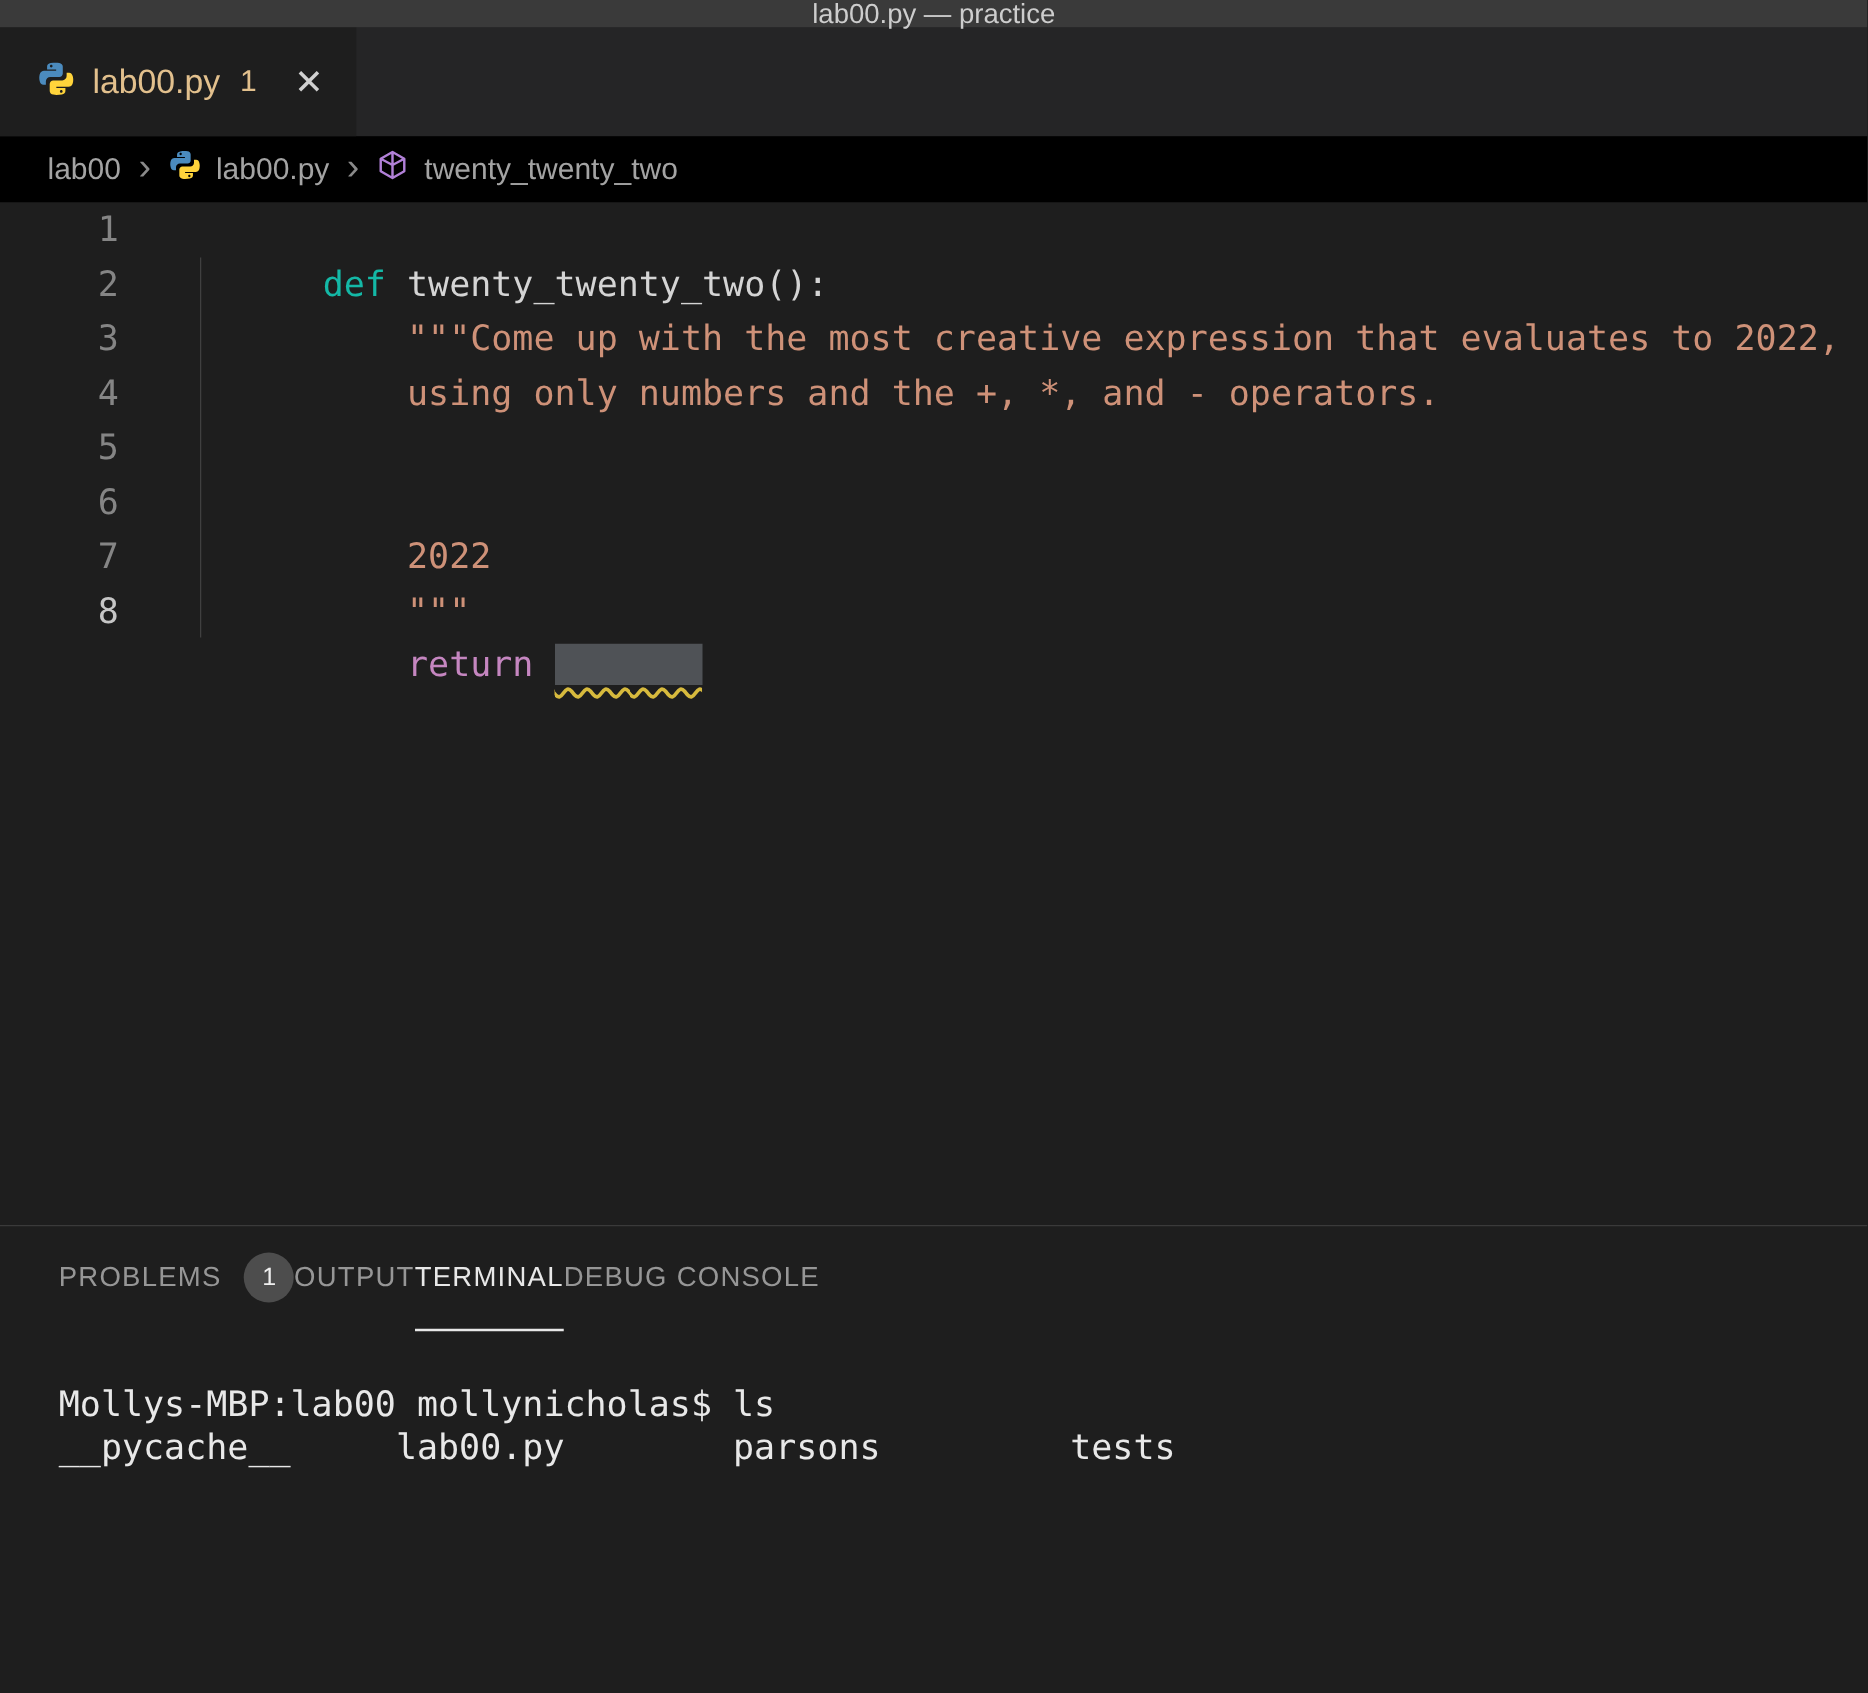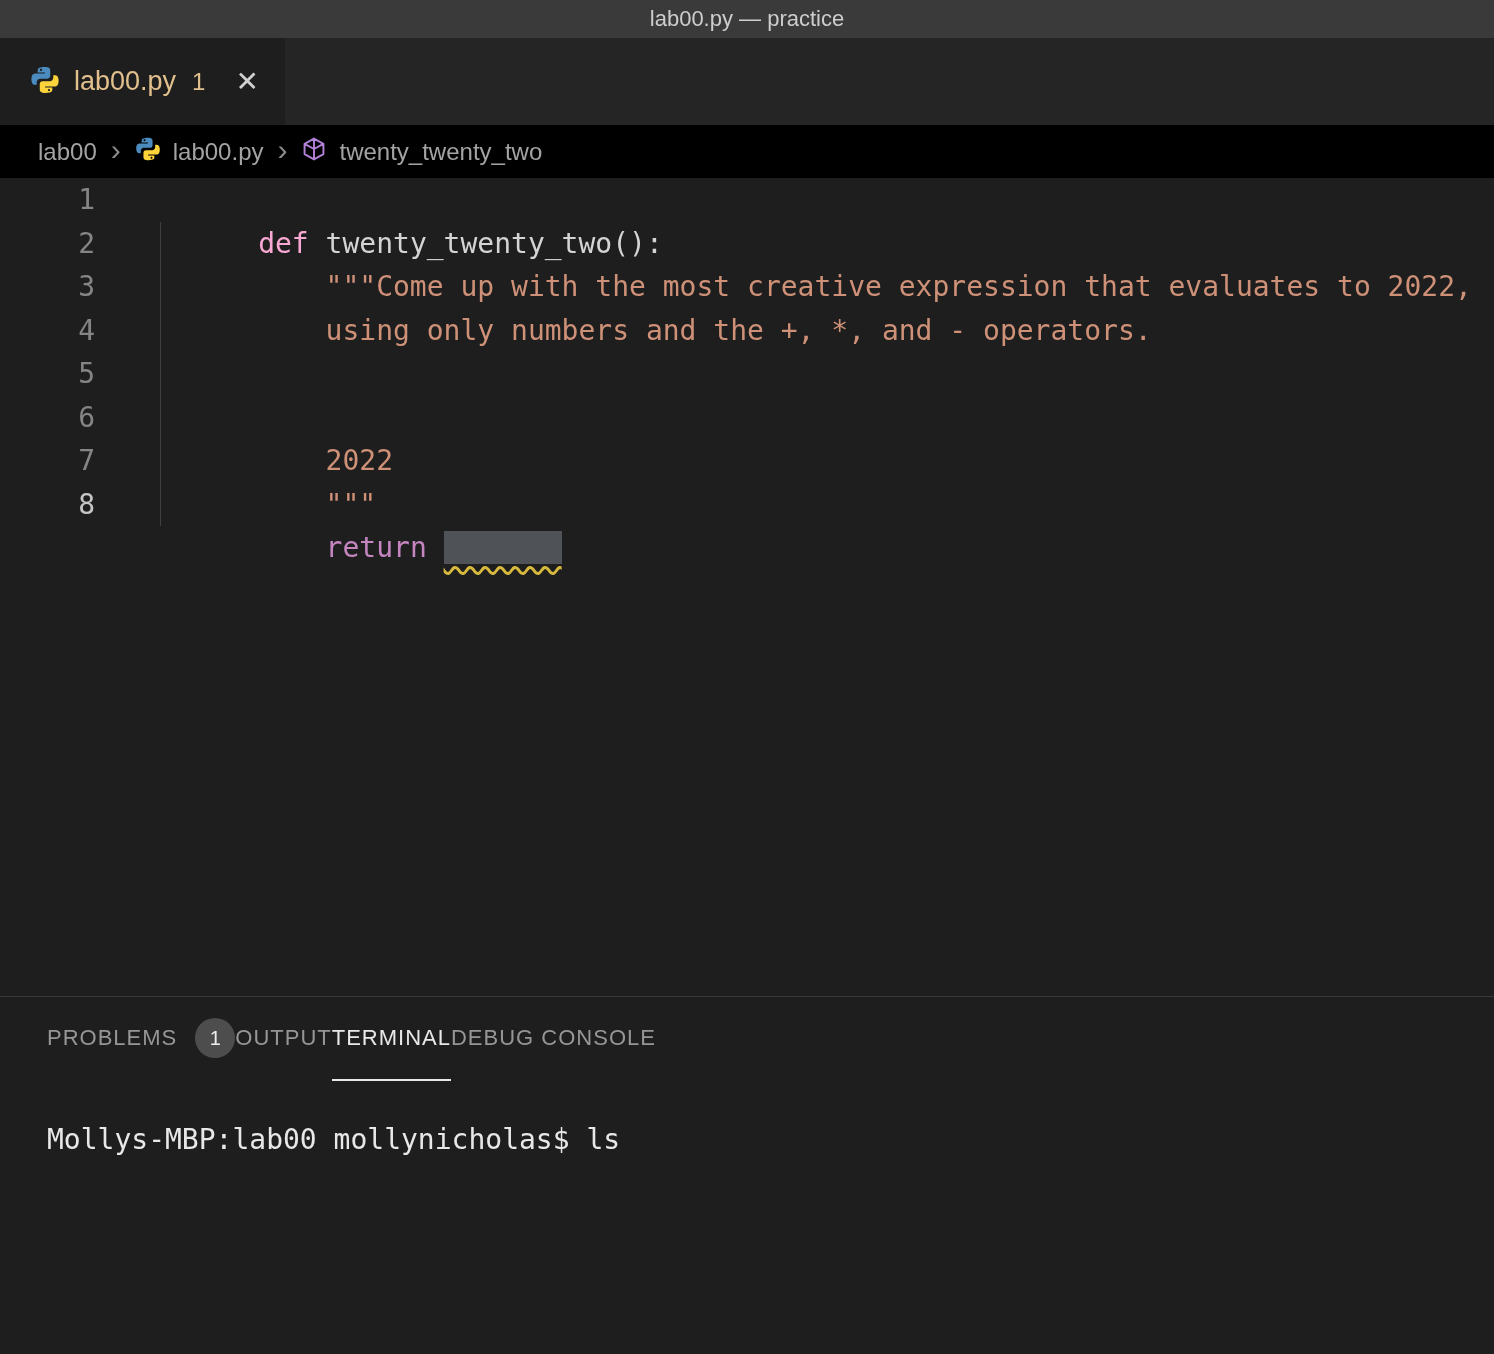--- a/index.html
+++ b/index.html
@@ -5,21 +5,21 @@
   * { margin: 0; padding: 0; box-sizing: border-box; }
   html, body { width: 1494px; height: 1354px; overflow: hidden; }
   body {
     background: #1e1e1e;
     font-family: "Liberation Sans", sans-serif;
     color: #d4d4d4;
   }
 
   
   .titlebar {
-    height: 38px;
+    height: 22px;
     background: #3a3a3a;
     display: flex;
     align-items: center;
     justify-content: center;
     font-size: 22px;
     color: #cdcdcd;
   }
 
   
   .tabstrip {
@@ -67,21 +67,21 @@
   .gutter {
     width: 95px;
     flex: none;
     text-align: right;
     color: #858585;
     user-select: none;
   }
   .gutter.active { color: #c6c6c6; }
   .code { padding-left: 62px; white-space: pre; }
   .tok { white-space: pre; }
-  .tok.kw   { color: #f9a8d4; }
+  .tok.kw   { color: #14b8a6; }
   .tok.ctrl { color: #c586c0; }
   .tok.str  { color: #ce9178; }
   .tok.plain{ color: #d4d4d4; }
   .indent-guide {
     position: absolute;
     left: 160px;
     top: 44px;
     width: 1px;
     height: 304px;
     background: #404040;
@@ -252,14 +252,15 @@
     <div class="ptab active">
       <span>TERMINAL</span>
     </div>
     <div class="ptab">
       <span>DEBUG CONSOLE</span>
     </div>
   </div>
 
   <div class="terminal">
     <div class="term-line">Mollys-MBP:lab00 mollynicholas$ ls</div>
+    <div class="term-line">__pycache__     lab00.py        parsons         tests</div>
   </div>
 </div>
 
 </body></html>

